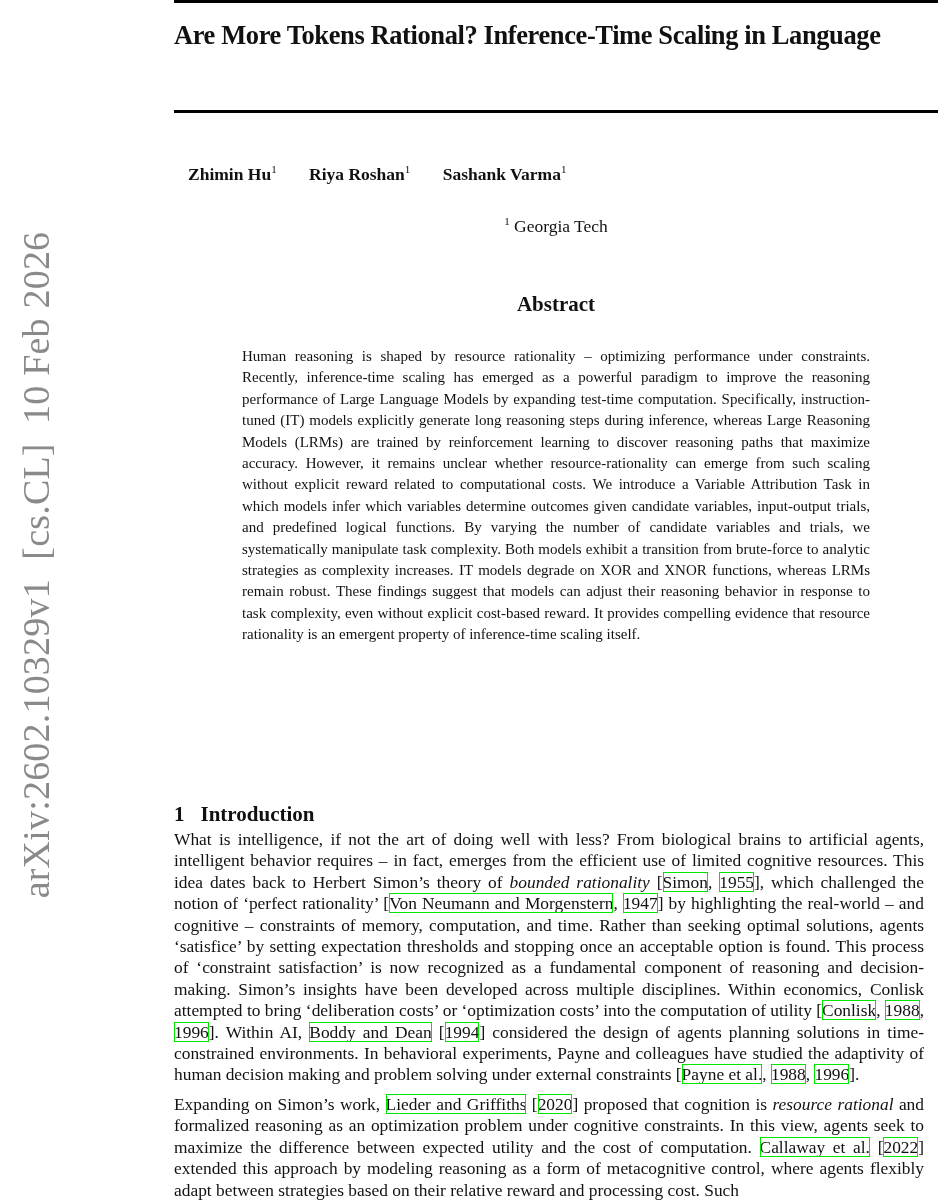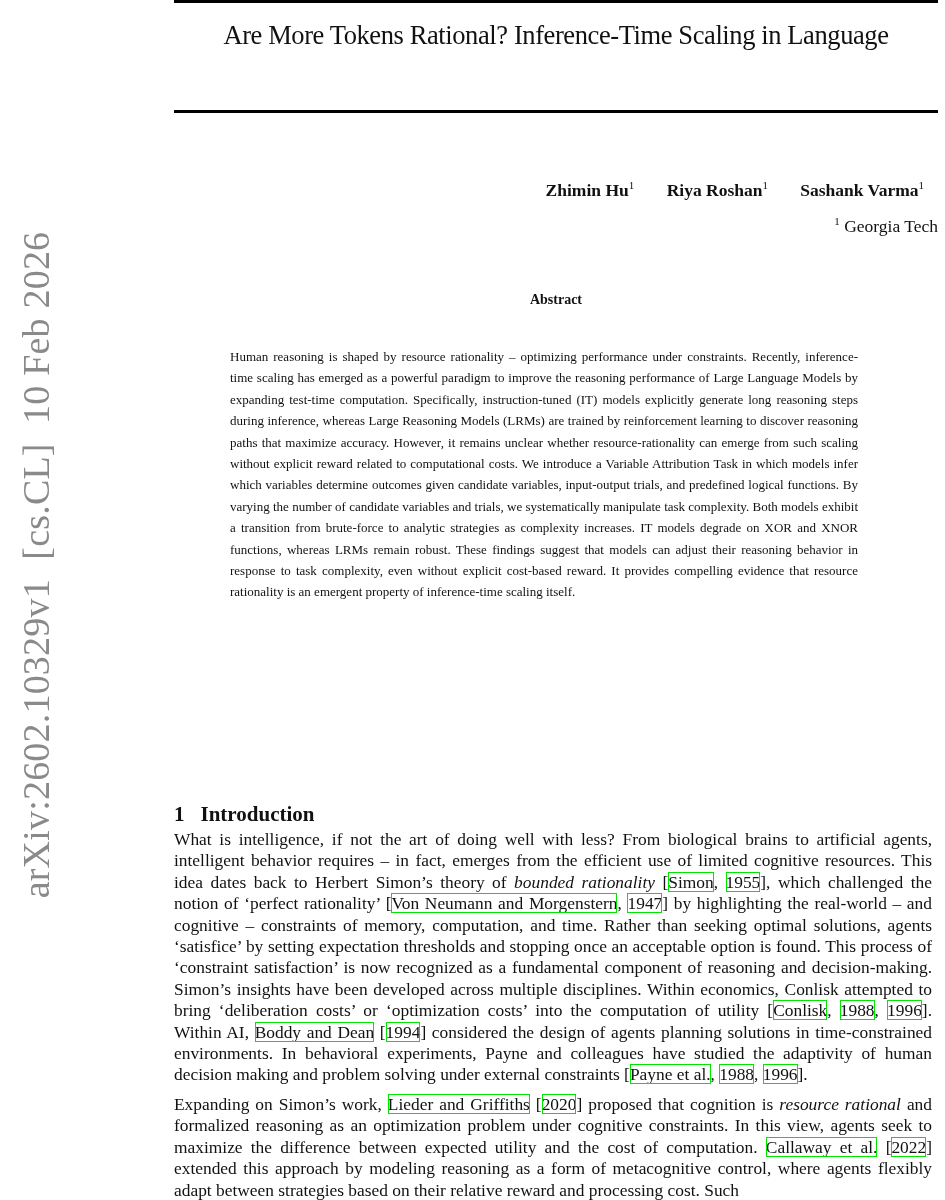--- a/index.html
+++ b/index.html
@@ -22,66 +22,65 @@
       height: 3px;
       background: #000;
     }
     .rule.top { top: 0px; }
     .rule.bottom { top: 110px; }
     .title {
       position: absolute;
       top: 20px;
       left: 174px;
       width: 764px;
-      text-align: center;
-      font-weight: normal;
+      text-align: left;
+      font-weight: bold;
       font-size: 26.5px;
       line-height: 31px;
       letter-spacing: -0.4px;
     }
     .authors {
       position: absolute;
       top: 164px;
       left: 174px;
       width: 764px;
-      text-align: right;
+      text-align: left;
       font-weight: bold;
       font-size: 17.5px;
-      margin-top: 16px;
     }
     .author { margin: 0 14px; }
     .author sup, .affil sup {
       font-weight: normal;
       font-size: 11px;
       vertical-align: 7px;
       line-height: 0;
     }
     .affil {
       position: absolute;
       top: 216px;
       left: 174px;
       width: 764px;
-      text-align: right;
+      text-align: center;
       font-size: 17.5px;
     }
     .abstract-title {
       position: absolute;
       top: 292px;
       left: 174px;
       width: 764px;
       text-align: center;
       font-weight: bold;
-      font-size: 14px;
+      font-size: 21px;
     }
     .abstract-body {
       position: absolute;
       top: 346px;
-      left: 230px;
+      left: 242px;
       width: 628px;
-      font-size: 13px;
+      font-size: 15px;
       line-height: 21.4px;
       text-align: justify;
       hyphens: manual;
     }
     .section-heading {
       position: absolute;
       top: 758px;
       left: 174px;
       font-weight: bold;
       font-size: 21px;
@@ -90,21 +89,21 @@
     .section-heading .num { margin-right: 16px; }
     .intro {
       position: absolute;
       top: 829px;
       left: 174px;
       width: 766px;
       font-size: 17.4px;
       line-height: 21.4px;
       text-align: justify;
     }
-    .intro p { margin: 0 8px 8px 0; }
+    .intro p { margin: 0 16px 8px 0; }
     .cite {
       outline: 1.5px solid #00e600;
       outline-offset: -1px;
       color: inherit;
       text-decoration: none;
     }
     em { font-style: italic; }
     .arxiv-stamp {
       position: absolute;
       left: 36px;

